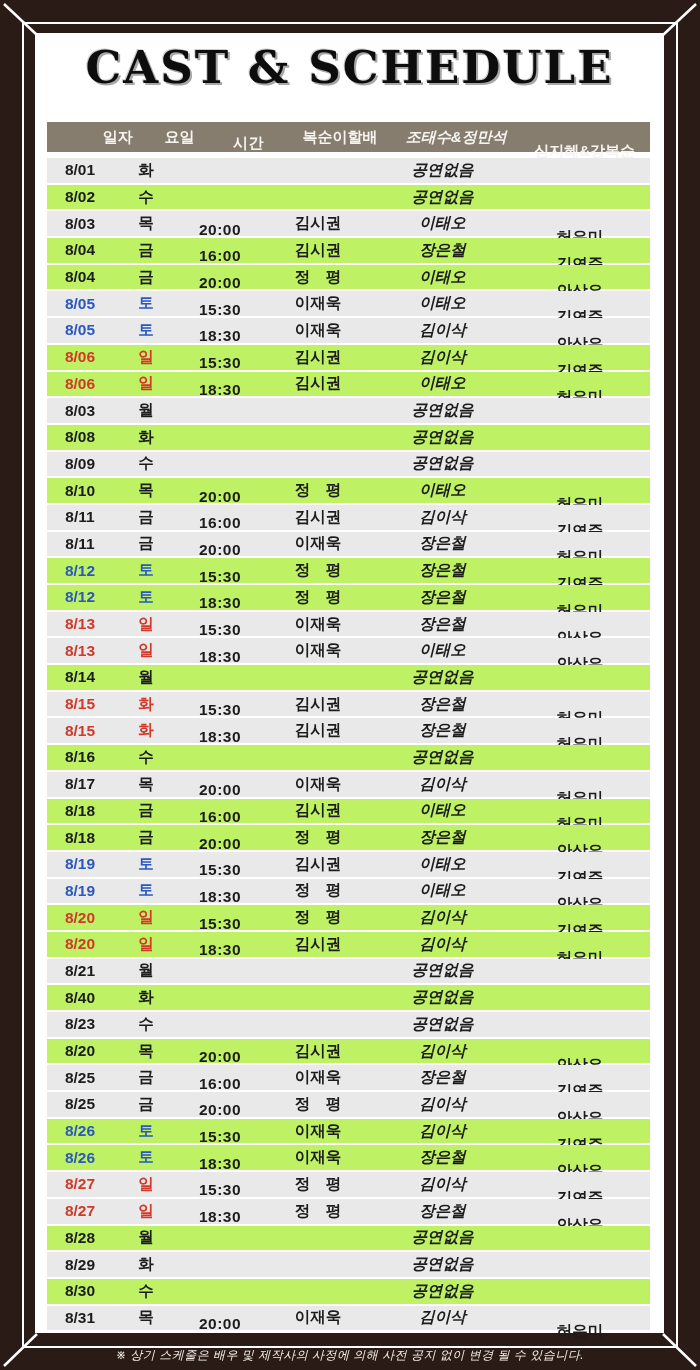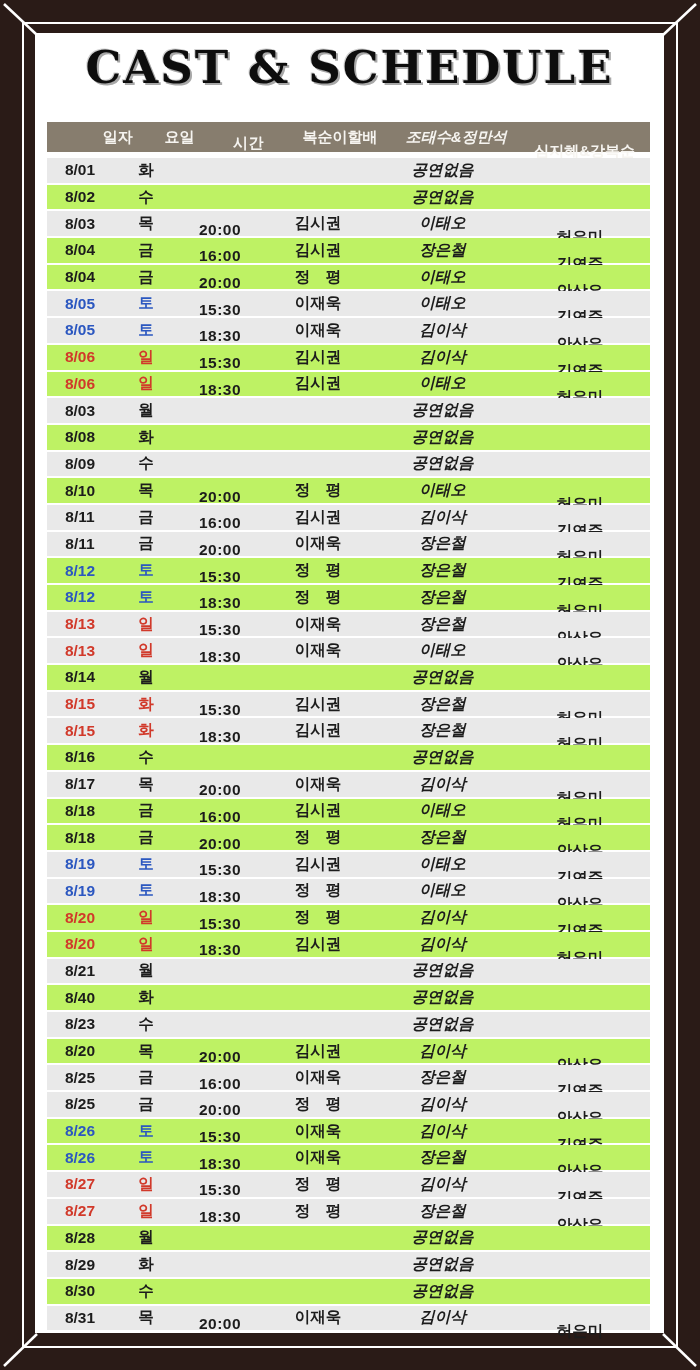--- a/index.html
+++ b/index.html
@@ -453,13 +453,14 @@
     <span class="c c-day">목</span>
     <span class="c c-time">20:00</span>
     <span class="c c-cast1">이재욱</span>
     <span class="c c-cast2">김이삭</span>
     <span class="c c-cast3">허은미</span>
   </div>
         </div>
     </div>
   </div>
 
+  <div class="footer-note">※ 상기 스케줄은 배우 및 제작사의 사정에 의해 사전 공지 없이 변경 될 수 있습니다.</div>
 </div>
 
 </body></html>

